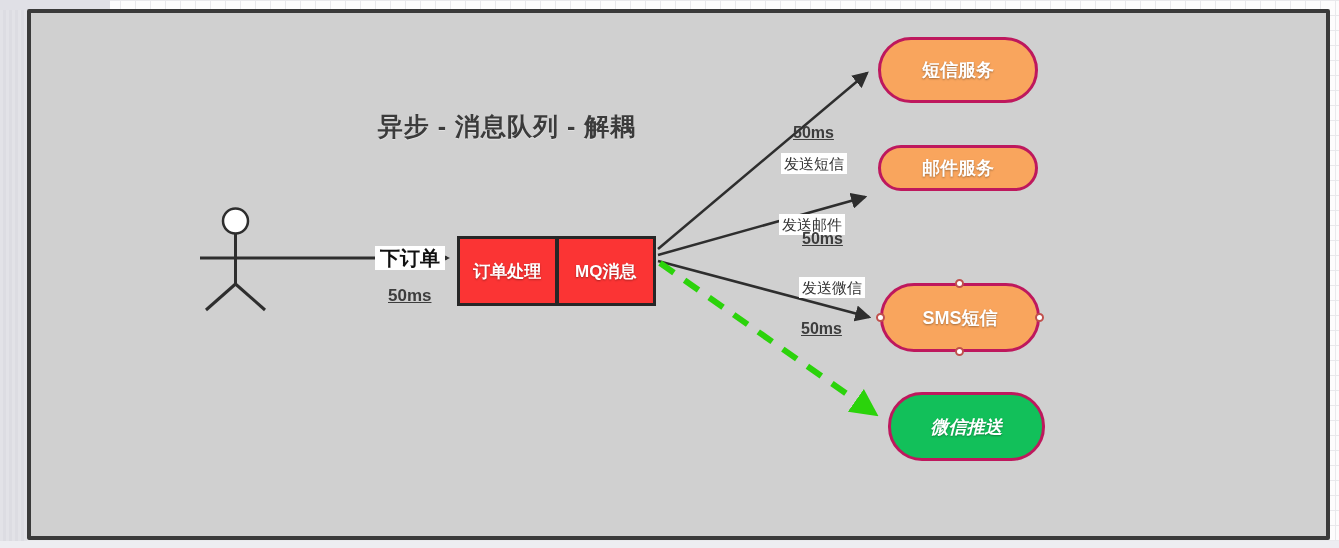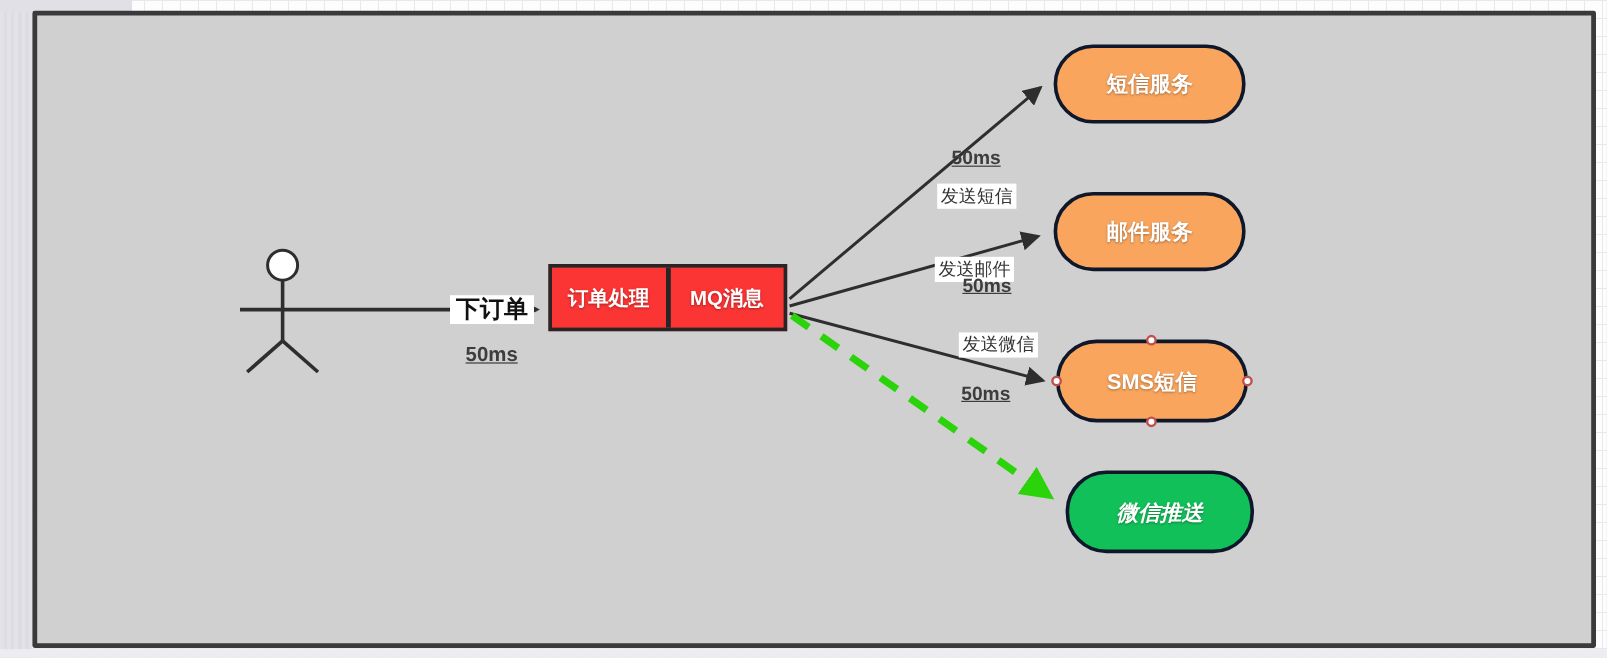--- a/index.html
+++ b/index.html
@@ -29,29 +29,29 @@
     background:#d0d0d0;border:4px solid #3a3a3a;border-radius:2px;
   }
   .title{
     position:absolute;left:352px;top:110px;width:310px;
     font-size:25px;font-weight:bold;color:#3b3b3b;letter-spacing:1px;
     text-align:center;text-shadow:0 1px 1px rgba(255,255,255,0.4);
   }
   svg.layer{position:absolute;left:0;top:0;width:1339px;height:548px;pointer-events:none;}
   .node{
     position:absolute;display:flex;align-items:center;justify-content:center;
-    border:3px solid #0f172a;border-radius:34px;
+    border:3px solid #be185d;border-radius:34px;
     color:#ffffff;font-size:18px;font-weight:bold;
     text-shadow:0 1px 2px rgba(0,0,0,0.35);
     box-sizing:border-box;
   }
   .orange{background:#f9a55d;}
   .green{background:#12c05a;font-style:italic;}
   .process{
-    position:absolute;left:457px;top:220px;width:199px;height:56px;
+    position:absolute;left:457px;top:236px;width:199px;height:70px;
     background:#fb3434;border:3px solid #262626;box-sizing:border-box;
     display:flex;
   }
   .process .cell{
     flex:1;display:flex;align-items:center;justify-content:center;
     color:#fff;font-size:17px;font-weight:bold;
     text-shadow:0 1px 2px rgba(0,0,0,0.35);
   }
   .process .cell:first-child{border-right:4px solid #262626;}
   .edge-label{
@@ -73,20 +73,21 @@
 <body>
 
 <div id="app">
 
   <div class="left-strip"></div>
   <div class="top-left-patch"></div>
   <div class="bottom-strip"></div>
 
   <div class="canvas"></div>
 
+  <div class="title">异步 - 消息队列 - 解耦</div>
 
   <svg class="layer" viewBox="0 0 1339 548">
     <defs>
       <marker id="arrow-dark" viewBox="0 0 10 10" refX="8.5" refY="5" markerWidth="6.5" markerHeight="6.5" orient="auto-start-reverse">
         <path d="M0,0 L10,5 L0,10 z" fill="#2e2e2e"></path>
       </marker>
       <marker id="arrow-green" viewBox="0 0 10 10" refX="8" refY="5" markerWidth="4.6" markerHeight="4.6" orient="auto-start-reverse">
         <path d="M0,0 L10,5 L0,10 z" fill="#2bd30b"></path>
       </marker>
     </defs>
@@ -111,21 +112,21 @@
 
   <div class="process">
     <div class="cell">订单处理</div>
     <div class="cell">MQ消息</div>
   </div>
 
   <div class="node orange" style="left:878px;top:37px;width:160px;height:66px;">
     <span>短信服务</span>
   </div>
 
-  <div class="node orange" style="left:878px;top:160px;width:160px;height:66px;">
+  <div class="node orange" style="left:878px;top:145px;width:160px;height:46px;">
     <span>邮件服务</span>
   </div>
 
   <div class="node orange" style="left:880px;top:283px;width:160px;height:69px;">
     <span>SMS短信</span>
   </div>
 
   <div class="cp" style="left:955px;top:279px;"></div>
   <div class="cp" style="left:955px;top:347px;"></div>
   <div class="cp" style="left:876px;top:313px;"></div>

